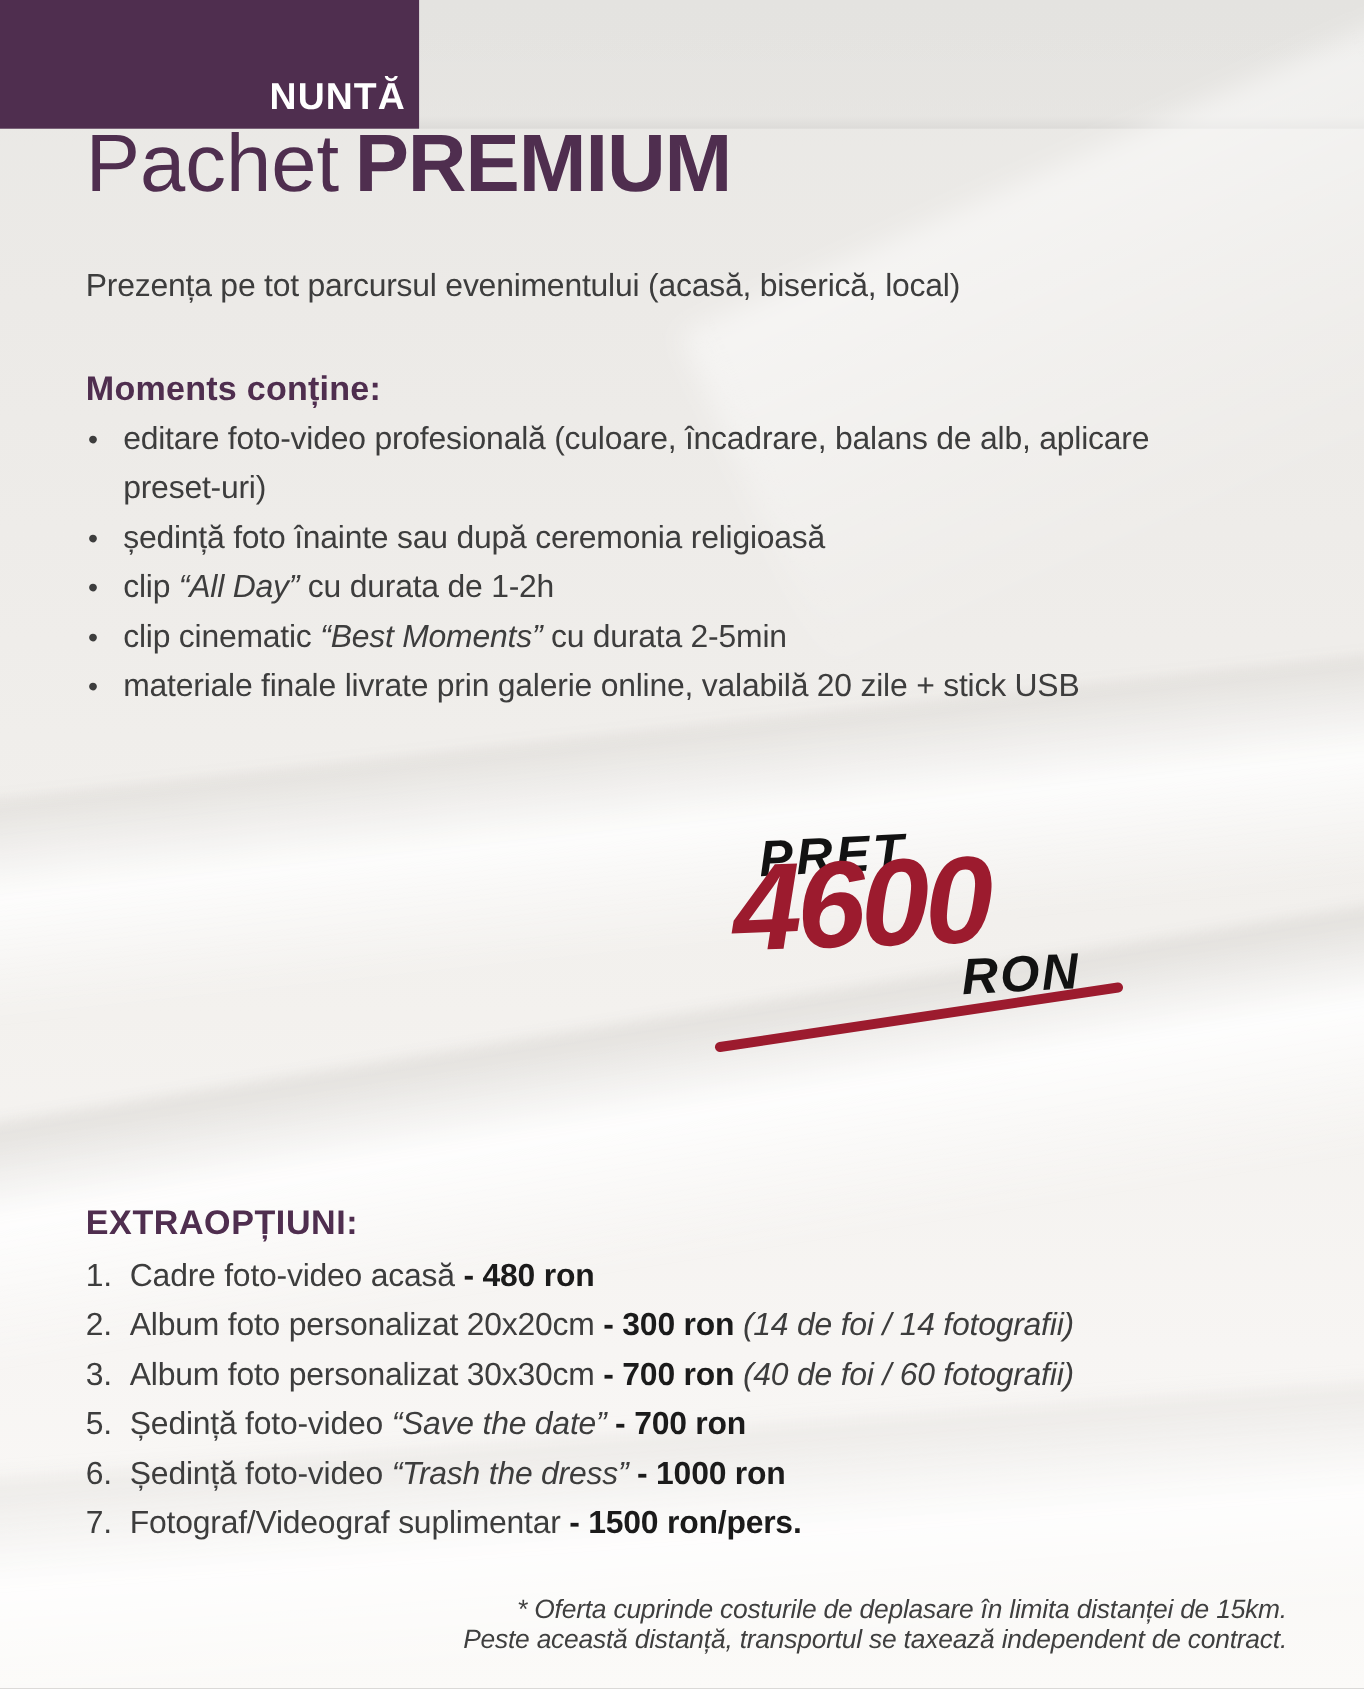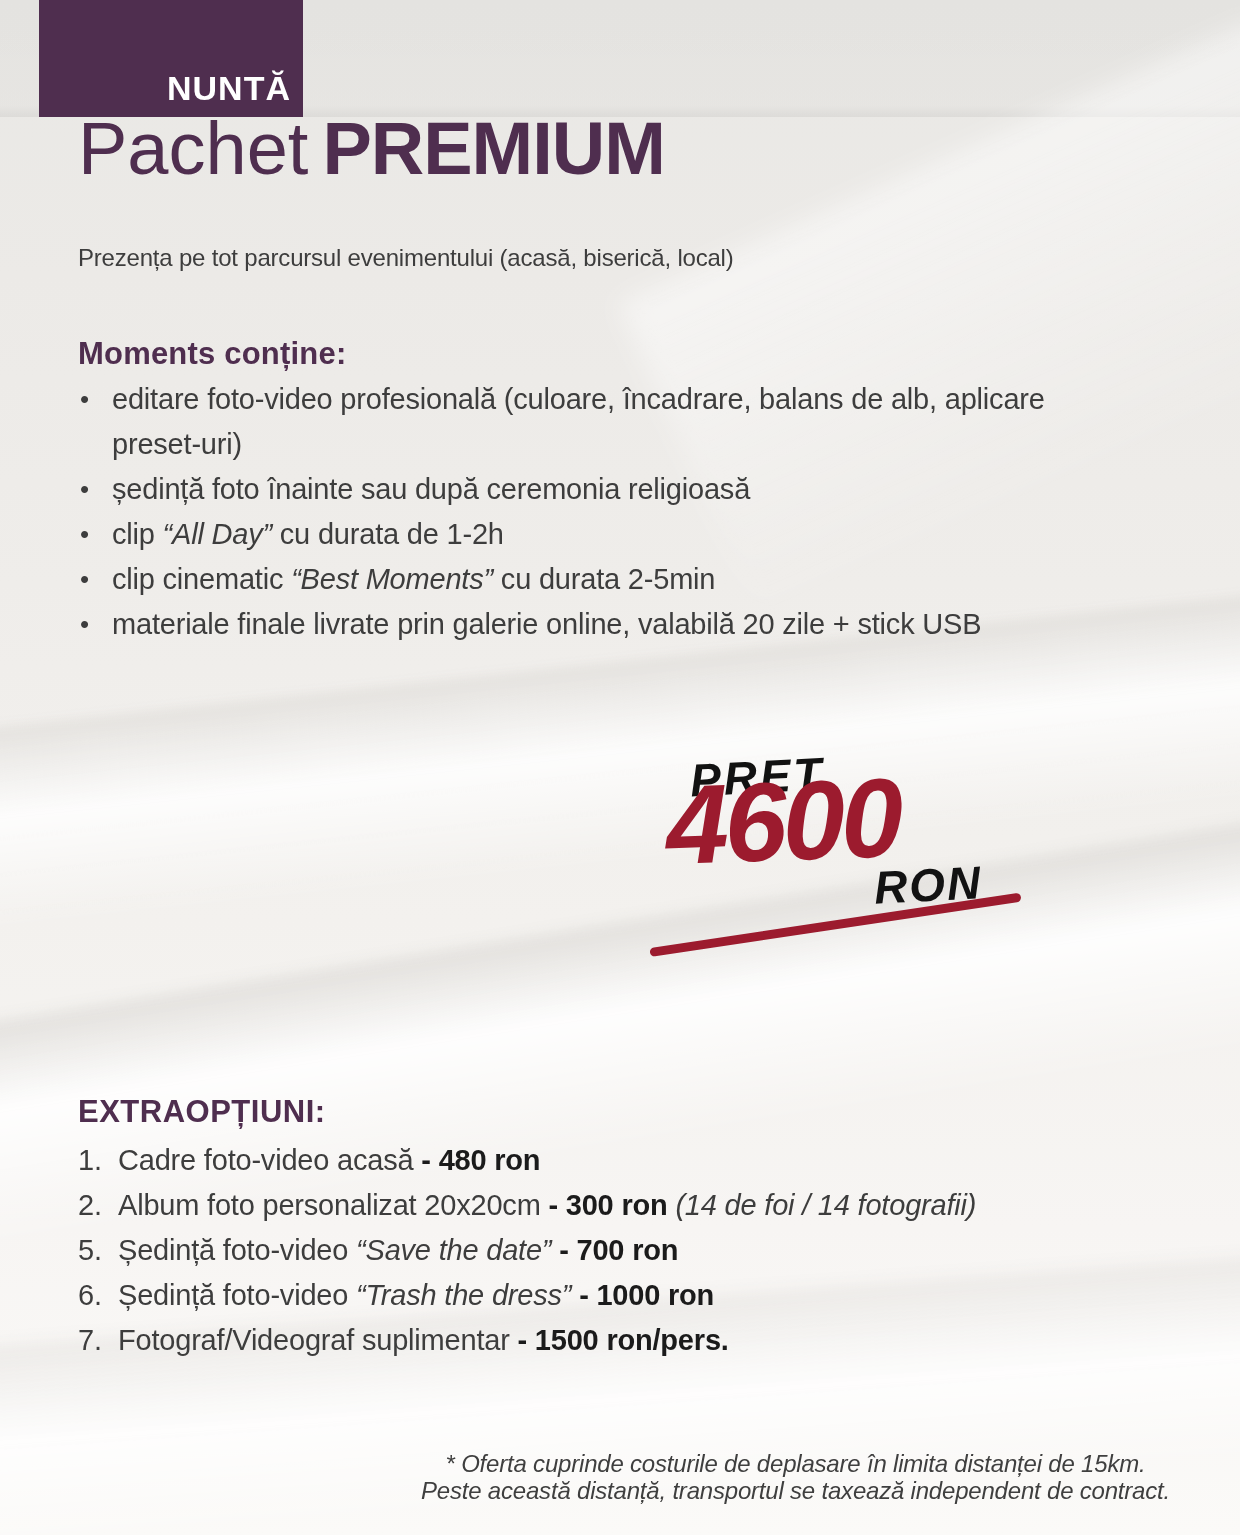--- a/index.html
+++ b/index.html
@@ -26,37 +26,37 @@
     background:linear-gradient(180deg,rgba(208,205,200,0.30) 0%,rgba(255,255,255,0.8) 50%,rgba(255,255,255,0) 100%);
     filter:blur(8px);}
   .fold-d{right:-150px;top:140px;width:700px;height:500px;transform:rotate(-24deg);
     background:linear-gradient(180deg,rgba(255,255,255,0.5) 0%,rgba(255,255,255,0) 70%);
     filter:blur(12px);}
 
   .content{position:relative;z-index:1;}
 
   
   .tag-box{
-    position:absolute;left:0;top:0;width:264px;height:117px;
+    position:absolute;left:0;top:0;width:381px;height:117px;
     display:flex;align-items:flex-end;justify-content:flex-end;
-    padding:0 12px 12px 0;box-sizing:border-box;margin-left:39px;
+    padding:0 12px 12px 0;box-sizing:border-box;
   }
   .tag-box .tag-text{
     color:#ffffff;font-size:34px;font-weight:bold;letter-spacing:1px;line-height:1;
   }
   .title{
     position:absolute;left:78px;top:112px;margin:0;
     font-size:74px;line-height:1;white-space:nowrap;
   }
   .title .light{font-weight:200;letter-spacing:0;}
   .title .heavy{font-weight:800;letter-spacing:-1px;margin-left:14px;}
 
   .intro{
     position:absolute;left:78px;top:244px;margin:0;
-    font-size:24px;letter-spacing:-0.2px;
+    font-size:29px;letter-spacing:-0.2px;
   }
 
   .sec-heading{
     position:absolute;left:78px;margin:0;
     font-size:31px;font-weight:bold;letter-spacing:0.2px;
   }
   .includes-heading{top:336px;}
   .extras-heading{top:1094px;letter-spacing:0.5px;}
 
   
@@ -98,21 +98,21 @@
     list-style:none;font-size:29px;line-height:45px;letter-spacing:-0.2px;
     white-space:nowrap;
   }
   .extras-list .num{display:inline-block;width:40px;}
   .extras-list .price-bold{font-weight:bold;color:#1b1b1b;}
   .extras-list .note{font-style:italic;}
 
   
   .footnote{
     position:absolute;right:70px;top:1450px;
-    text-align:center;font-size:24px;line-height:27px;font-style:italic;
+    text-align:right;font-size:24px;line-height:27px;font-style:italic;
     color:#3f3f3f;letter-spacing:-0.2px;
   }
 </style>
 </head>
 <body>
 
 <div class="page">
 
   <div class="fold fold-top"></div>
   <div class="fold fold-d"></div>
@@ -143,20 +143,21 @@
     <div class="price-label">PRET</div>
     <div class="price-amount" style="color: rgb(156, 27, 46);">4600</div>
     <div class="price-currency">RON</div>
     <div class="price-underline" style="background: rgb(156, 27, 46);"></div>
 
     <h2 class="sec-heading extras-heading" style="color: rgb(79, 46, 79);">EXTRAOPȚIUNI:</h2>
 
     <ol class="extras-list">
       <li><span class="num">1.</span><span>Cadre foto-video acasă </span><span class="seg-italic"></span><span class="price-bold">- 480 ron</span><span class="note"></span></li>
       <li><span class="num">2.</span><span>Album foto personalizat 20x20cm </span><span class="seg-italic"></span><span class="price-bold">- 300 ron</span><span class="note"> (14 de foi / 14 fotografii)</span></li>
+      <li><span class="num">3.</span><span>Album foto personalizat 30x30cm </span><span class="seg-italic"></span><span class="price-bold">- 700 ron</span><span class="note"> (40 de foi / 60 fotografii)</span></li>
       <li><span class="num">5.</span><span>Ședință foto-video </span><span class="seg-italic">“Save the date” </span><span class="price-bold">- 700 ron</span><span class="note"></span></li>
       <li><span class="num">6.</span><span>Ședință foto-video </span><span class="seg-italic">“Trash the dress” </span><span class="price-bold">- 1000 ron</span><span class="note"></span></li>
       <li><span class="num">7.</span><span>Fotograf/Videograf suplimentar </span><span class="seg-italic"></span><span class="price-bold">- 1500 ron/pers.</span><span class="note"></span></li>
     </ol>
 
     <div class="footnote">
       <div>* Oferta cuprinde costurile de deplasare în limita distanței de 15km.</div>
       <div>Peste această distanță, transportul se taxează independent de contract.</div>
     </div>
 

